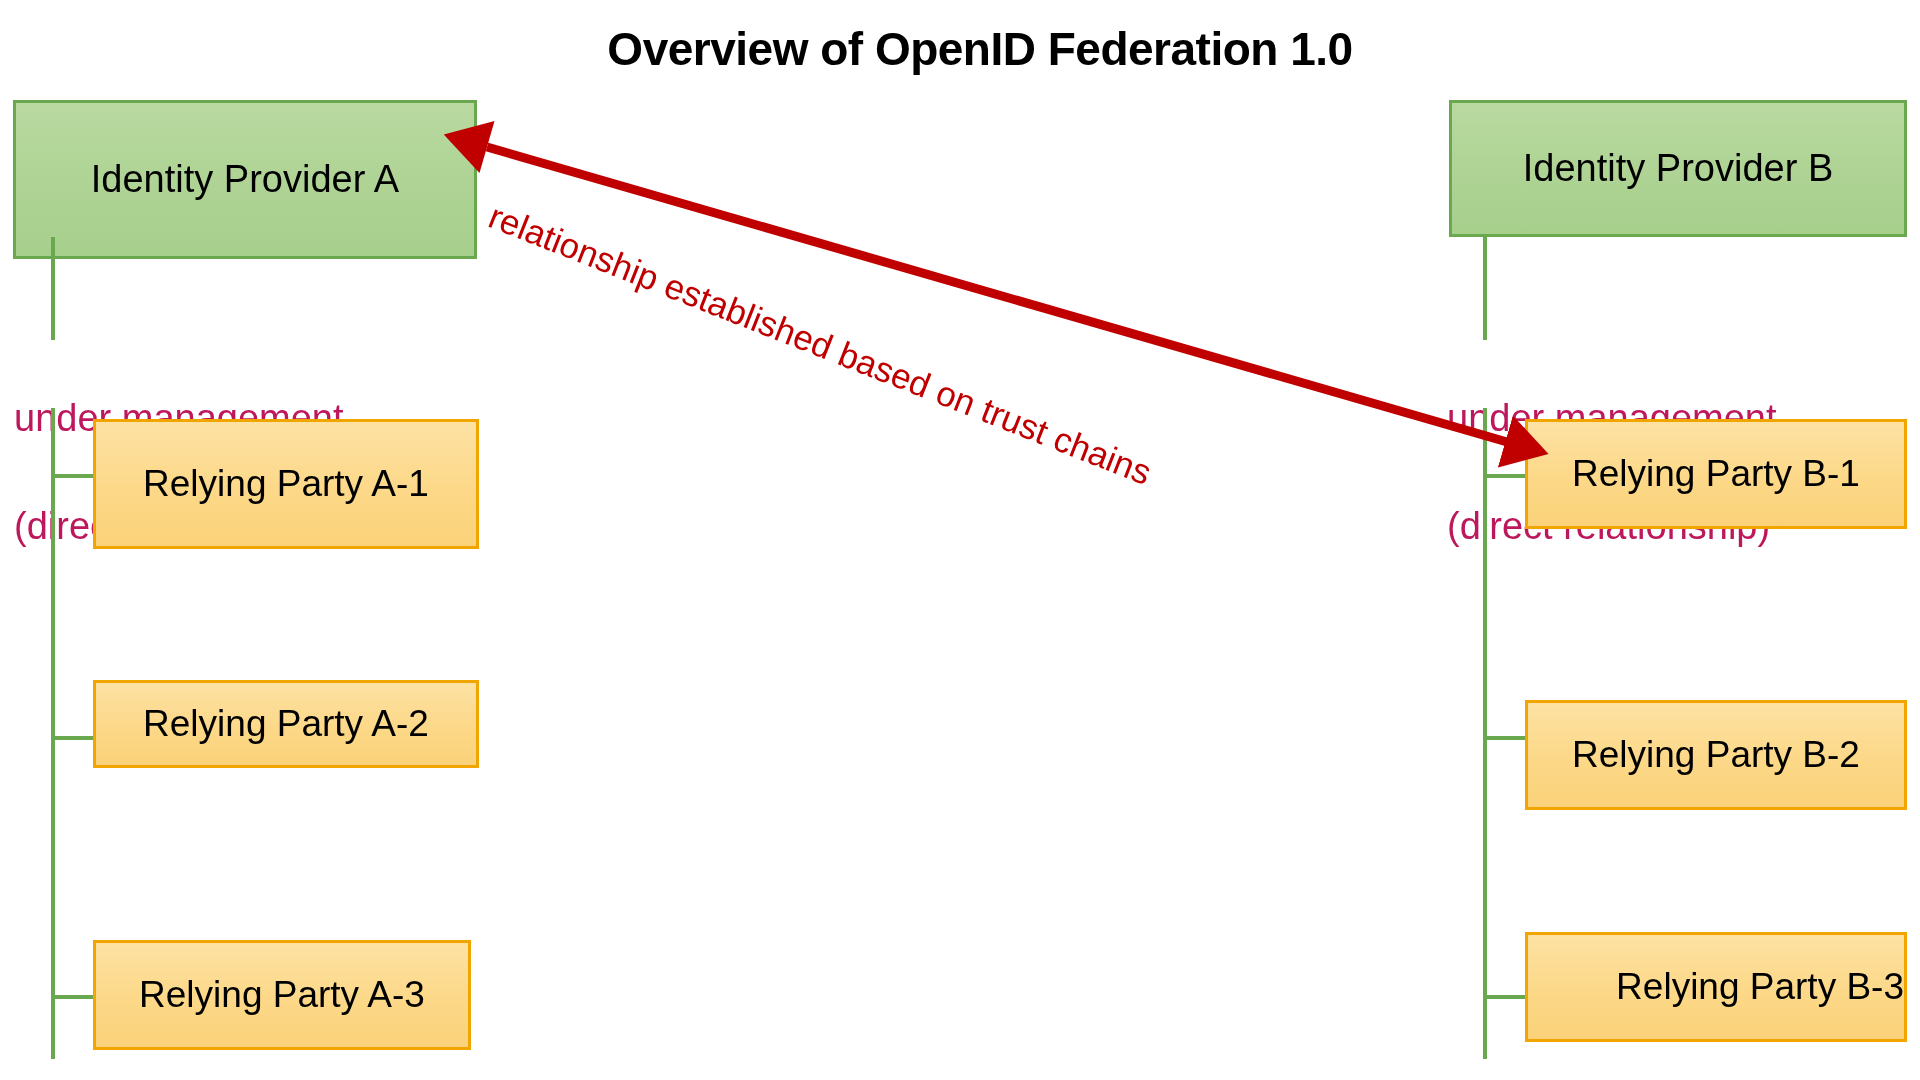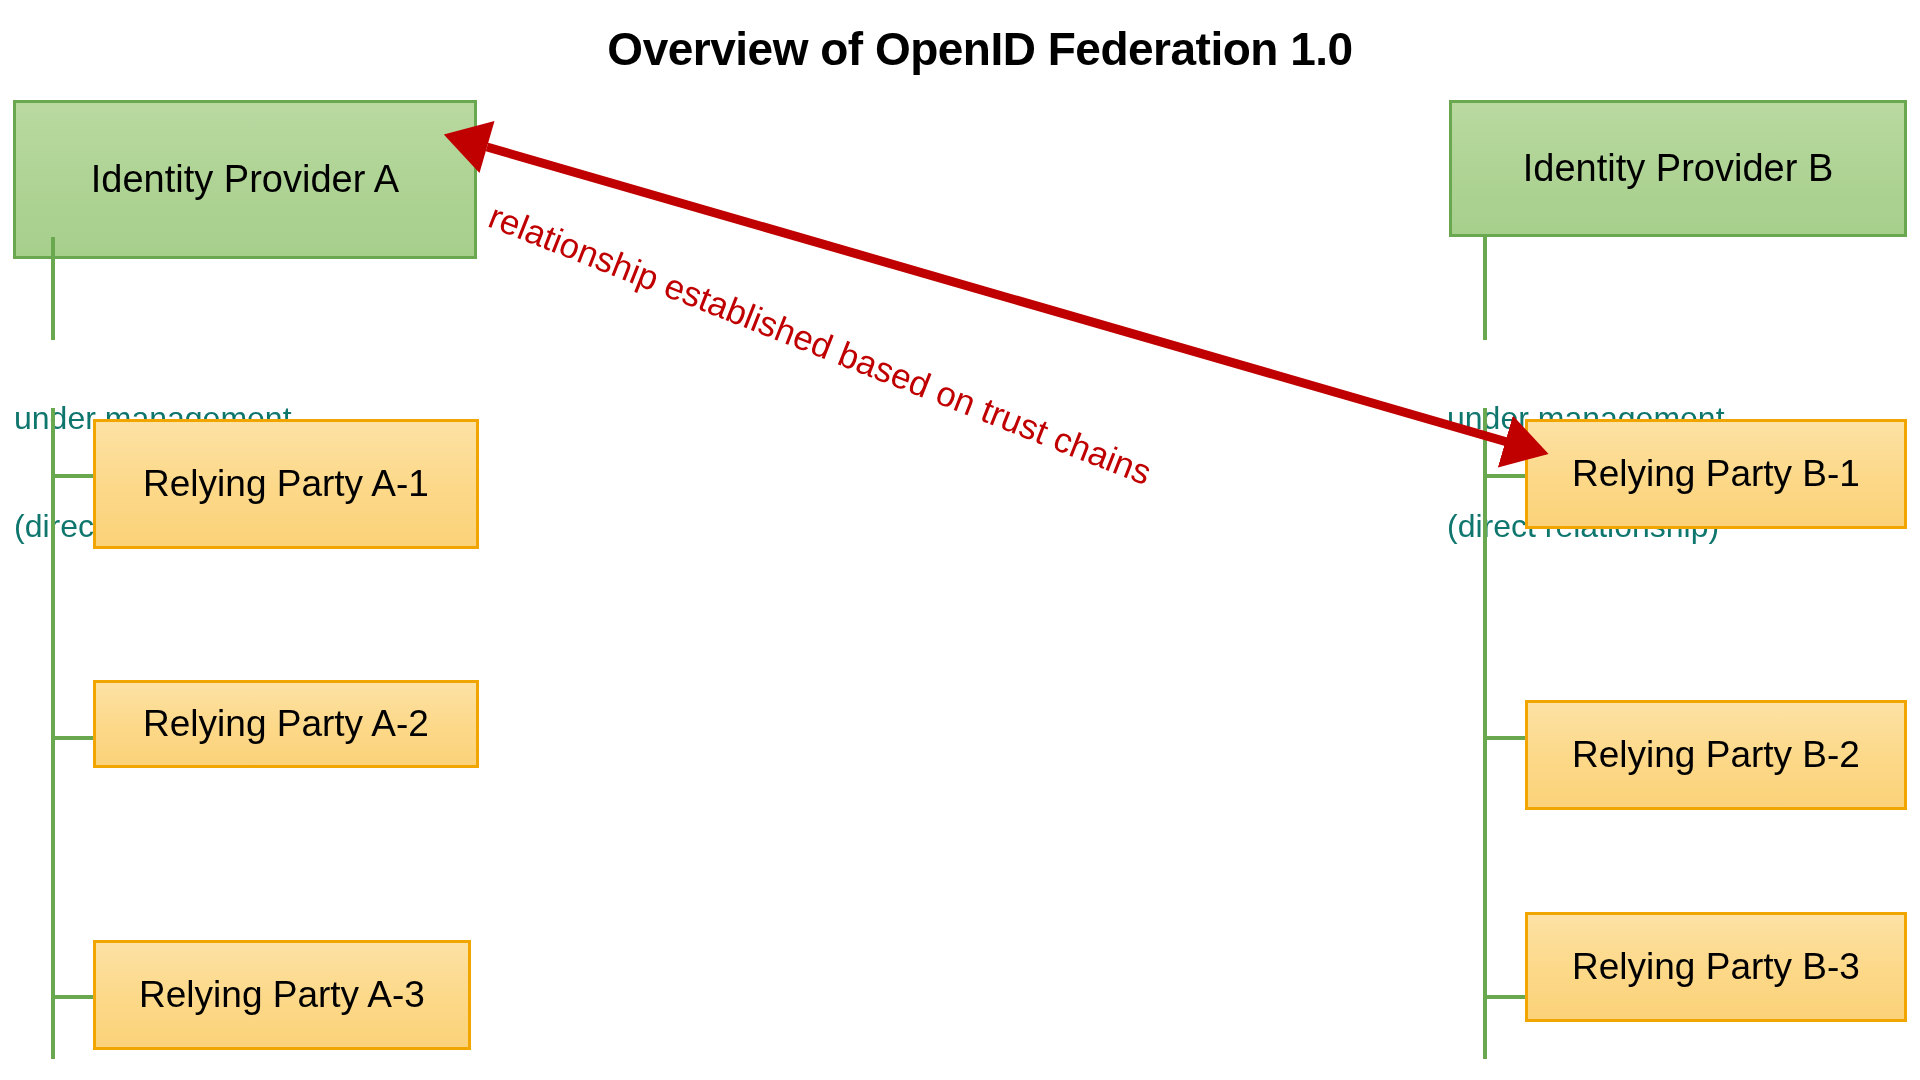--- a/index.html
+++ b/index.html
@@ -63,23 +63,23 @@
   .hline {
     position: absolute;
     height: 4px;
     background: #6aa84f;
   }
 
   
   .caption {
     position: absolute;
     font-family: "Liberation Sans", sans-serif;
-    font-size: 32px;
+    font-size: 38px;
     line-height: 36px;
-    color: #0f766e;
+    color: #be185d;
     white-space: pre;
   }
 
   
   #rel-arrow-svg {
     position: absolute;
     left: 0;
     top: 0;
     width: 1920px;
     height: 1080px;
@@ -151,21 +151,21 @@
   <div class="hline" style="left:1483px; top:995px; width:46px;"></div>
 
   <div class="node rp-node" style="left:1525px; top:419px; width:382px; height:110px;">
     <span>Relying Party B-1</span>
   </div>
 
   <div class="node rp-node" style="left:1525px; top:680px; width:382px; height:110px;margin-top:20px;">
     <span>Relying Party B-2</span>
   </div>
 
-  <div class="node rp-node" style="left:1525px; top:912px; width:382px; height:110px;">
+  <div class="node rp-node" style="left:1525px; top:932px; width:382px; height:110px;justify-content:flex-end;">
     <span>Relying Party B-3</span>
   </div>
 
   <svg id="rel-arrow-svg" viewBox="0 0 1920 1080">
     <defs>
       <marker id="arrowStart" markerWidth="6" markerHeight="6" refX="5" refY="3" orient="auto" markerUnits="strokeWidth">
         <path d="M5,0 L0,3 L5,6 z" fill="#c00000"></path>
       </marker>
       <marker id="arrowEnd" markerWidth="6" markerHeight="6" refX="1" refY="3" orient="auto" markerUnits="strokeWidth">
         <path d="M0,0 L5,3 L0,6 z" fill="#c00000"></path>

